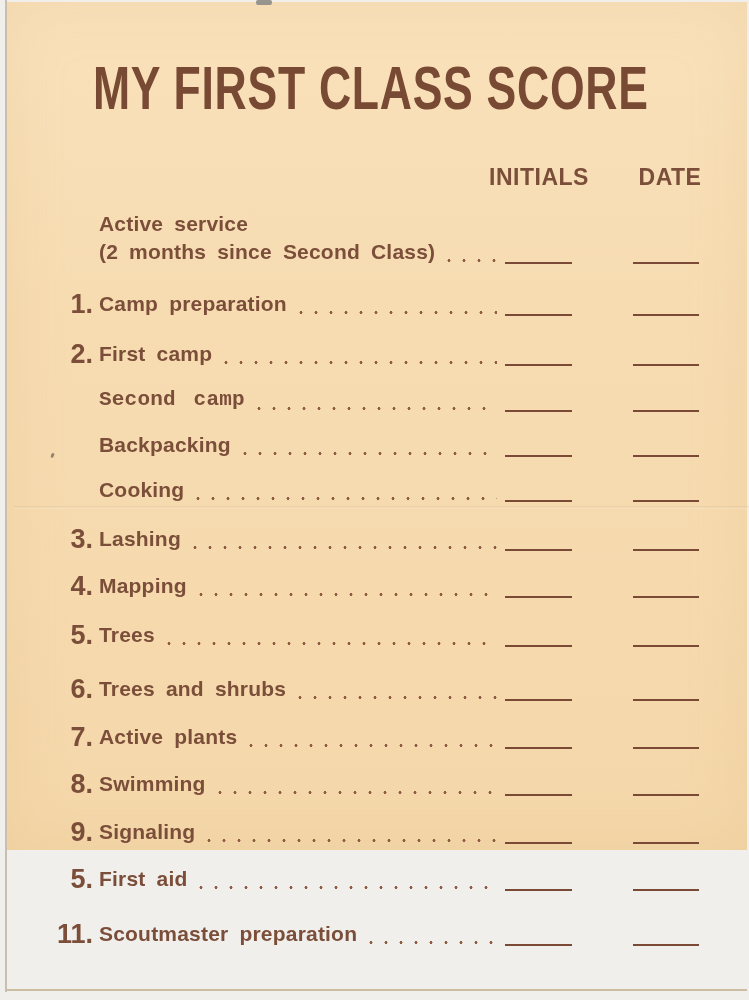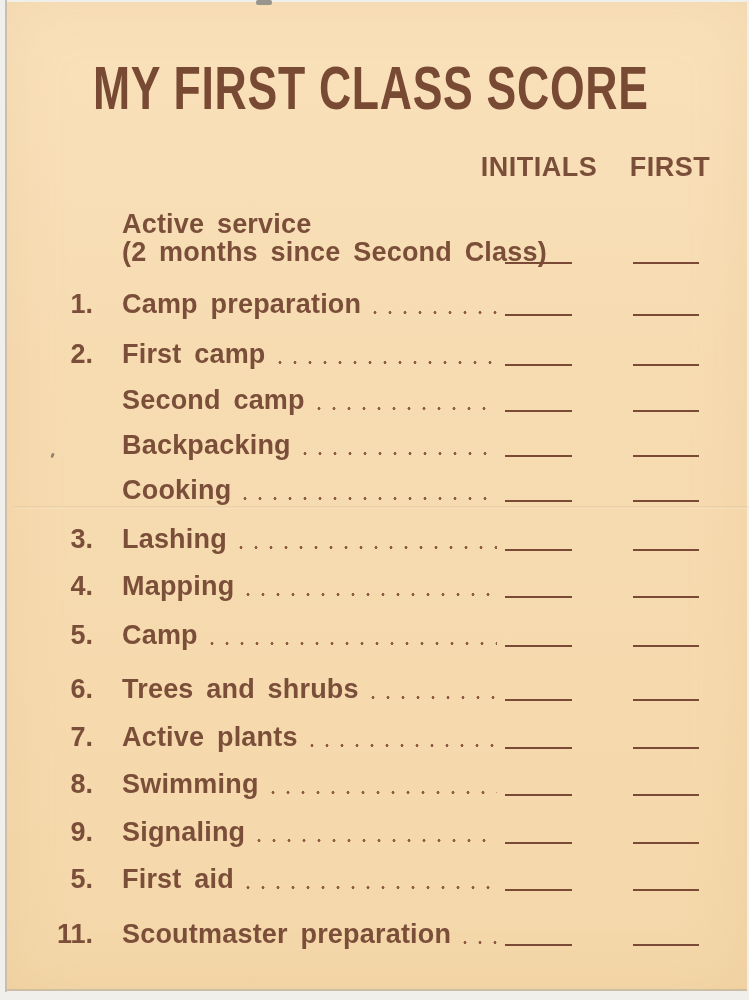--- a/index.html
+++ b/index.html
@@ -4,72 +4,72 @@
 <style>
   html,body{margin:0;padding:0;}
   body{
     width:749px;height:1000px;position:relative;overflow:hidden;
     background:#f0efeb;
     font-family:"Liberation Sans", sans-serif;
     -webkit-font-smoothing:antialiased;
   }
   
   #card{
-    position:absolute;left:7px;top:2px;width:740px;height:988px;
+    position:absolute;left:7px;top:2px;width:740px;height:848px;
     background:linear-gradient(180deg,#f9e1bb 0%,#f7dcb2 35%,#f6daae 70%,#f4d7a9 100%);
     box-shadow:inset 0 0 60px rgba(214,170,110,.18);
   }
   #left-seam{position:absolute;left:5px;top:0;width:2px;height:992px;background:#bfb3a0;opacity:.8;}
   #bottom-seam{position:absolute;left:7px;top:989px;width:740px;height:2px;background:#cdbda2;}
   #top-artifact{position:absolute;left:256px;top:0;width:16px;height:5px;background:#98948e;border-radius:2px;}
   #paper-speck{position:absolute;left:44px;top:451px;width:3px;height:5px;background:rgba(92,86,78,.65);border-radius:50% 40% 60% 50%;transform:rotate(20deg);}
   #crease{position:absolute;left:7px;top:504px;width:740px;height:3px;
     background:linear-gradient(180deg,rgba(150,110,75,.12),rgba(255,246,226,.30));}
   
   .ink{color:#7b4e3a;font-weight:bold;}
   #title{
     position:absolute;left:86px;top:56px;
     font-size:61px;line-height:1;letter-spacing:1px;color:#784a34;font-weight:bold;
     transform:scaleX(.73);transform-origin:left top;white-space:nowrap;
   }
   .col-header{
-    position:absolute;top:150px;font-size:27px;letter-spacing:.5px;white-space:nowrap;
+    position:absolute;top:162px;font-size:23px;letter-spacing:.5px;white-space:nowrap;
     transform:translateX(-50%);
   }
   #hdr-initials{left:532px;}
   #hdr-date{left:663px;}
   
   .row{
     position:absolute;left:38px;width:654px;height:30px;
     display:flex;align-items:flex-end;
   }
   .num{
     flex:0 0 48px;text-align:right;margin-right:6px;
     font-size:27px;line-height:28px;white-space:nowrap;
   }
   .lbl{
-    font-size:27px;line-height:28px;white-space:nowrap;
-    word-spacing:5px;letter-spacing:.2px;margin-left:23px;
+    font-size:21px;line-height:28px;white-space:nowrap;
+    word-spacing:5px;letter-spacing:.2px;
   }
   .leader{
     flex:1 1 auto;height:5px;margin:0 202px 3px 12px;min-width:0;
     background-image:radial-gradient(circle at 2px 2.5px,#8f5c44 1.4px,rgba(0,0,0,0) 1.6px);
     background-size:15px 5px;background-repeat:repeat-x;
   }
   .blank{position:absolute;bottom:2px;height:0;border-bottom:2px solid #7b4a37;}
   .blank.initials{left:460px;width:67px;}
   .blank.date{left:588px;width:66px;}
 </style>
 </head>
 <body>
 
 <div id="card">
   <div id="title" class="ink">MY FIRST CLASS SCORE</div>
   <div id="hdr-initials" class="col-header ink">INITIALS</div>
-  <div id="hdr-date" class="col-header ink">FIRST</div>
+  <div id="hdr-date" class="col-header ink">DATE</div>
   <div id="rows">
       <div class="row noline" style="top: 206px;">
         <span class="num ink"></span>
         <span class="lbl ink">Active service</span>
       </div>
       <div class="row" style="top: 234px;">
         <span class="num ink"></span>
         <span class="lbl ink">(2 months since Second Class)</span>
         <span class="leader"></span>
         <span class="blank initials"></span>
@@ -82,21 +82,21 @@
         <span class="blank initials"></span>
         <span class="blank date"></span>
       </div>
       <div class="row" style="top: 336px;">
         <span class="num ink">2.</span>
         <span class="lbl ink">First camp</span>
         <span class="leader"></span>
         <span class="blank initials"></span>
         <span class="blank date"></span>
       </div>
-      <div class="row" style="top: 382px;">
+      <div class="row" style="top: 382px; font-family: Liberation Mono, monospace;">
         <span class="num ink"></span>
         <span class="lbl ink">Second camp</span>
         <span class="leader"></span>
         <span class="blank initials"></span>
         <span class="blank date"></span>
       </div>
       <div class="row" style="top: 427px;">
         <span class="num ink"></span>
         <span class="lbl ink">Backpacking</span>
         <span class="leader"></span>
@@ -119,21 +119,21 @@
       </div>
       <div class="row" style="top: 568px;">
         <span class="num ink">4.</span>
         <span class="lbl ink">Mapping</span>
         <span class="leader"></span>
         <span class="blank initials"></span>
         <span class="blank date"></span>
       </div>
       <div class="row" style="top: 617px;">
         <span class="num ink">5.</span>
-        <span class="lbl ink">Camp</span>
+        <span class="lbl ink">Trees</span>
         <span class="leader"></span>
         <span class="blank initials"></span>
         <span class="blank date"></span>
       </div>
       <div class="row" style="top: 671px;">
         <span class="num ink">6.</span>
         <span class="lbl ink">Trees and shrubs</span>
         <span class="leader"></span>
         <span class="blank initials"></span>
         <span class="blank date"></span>

